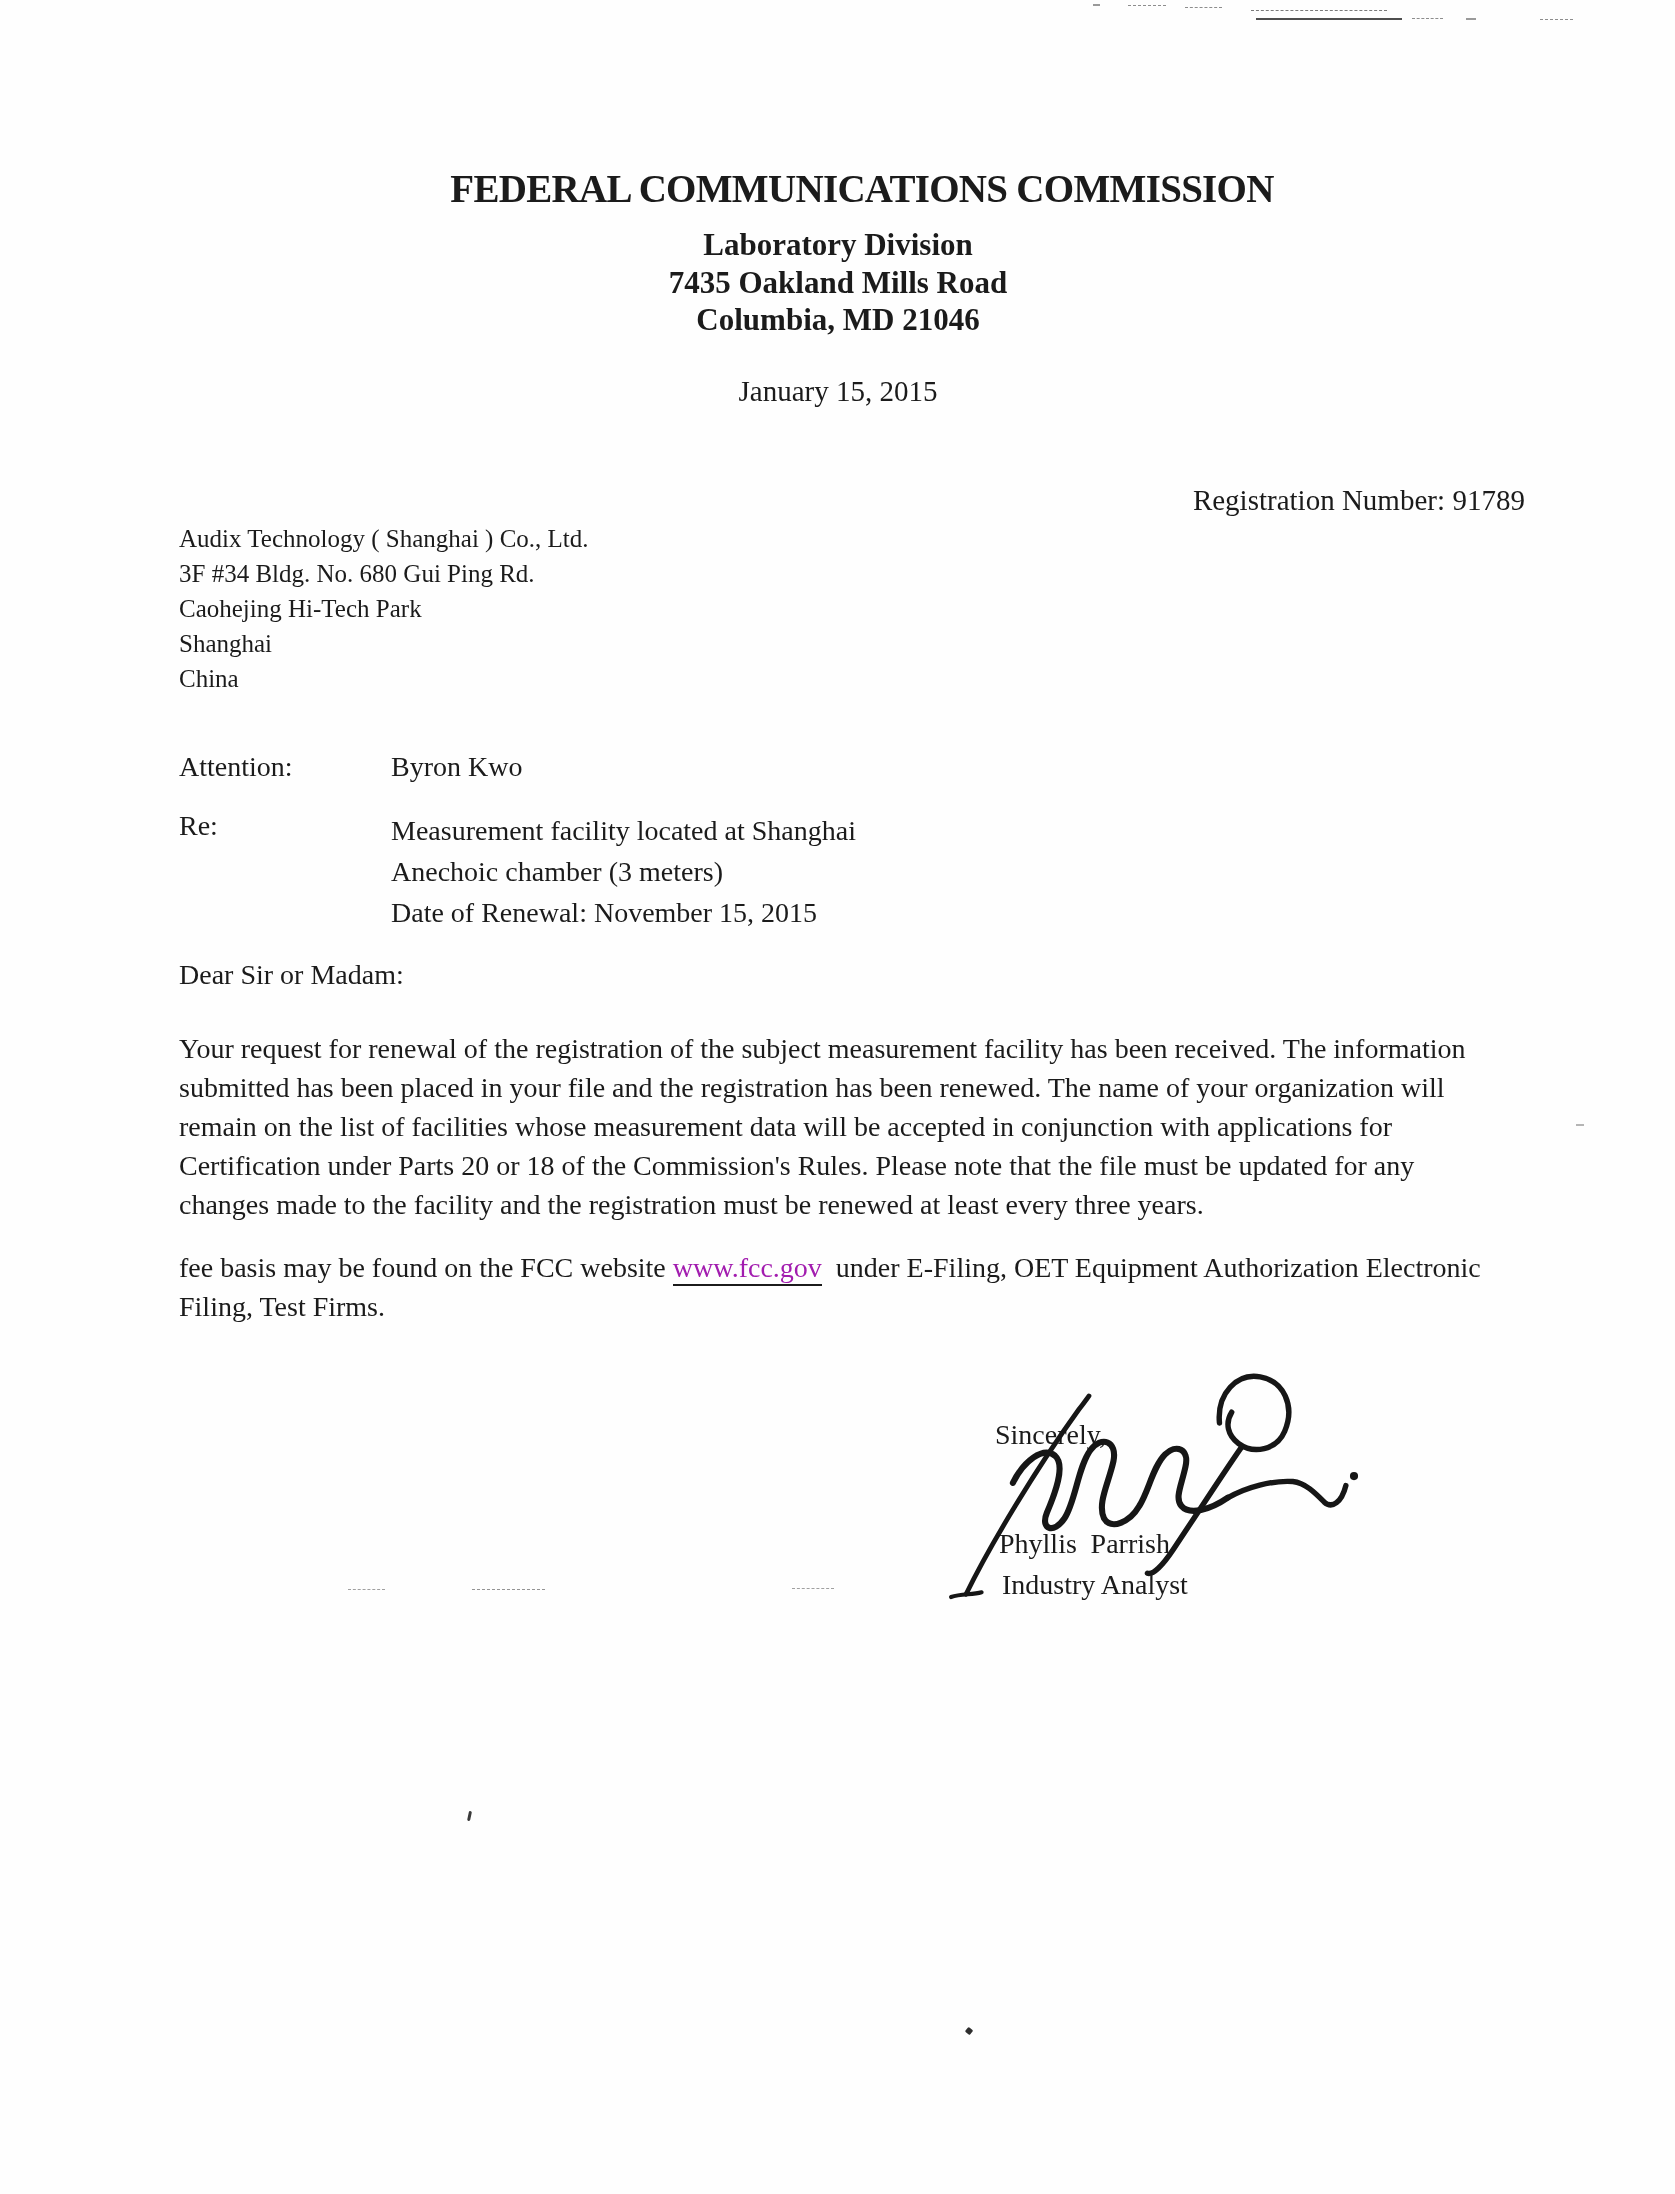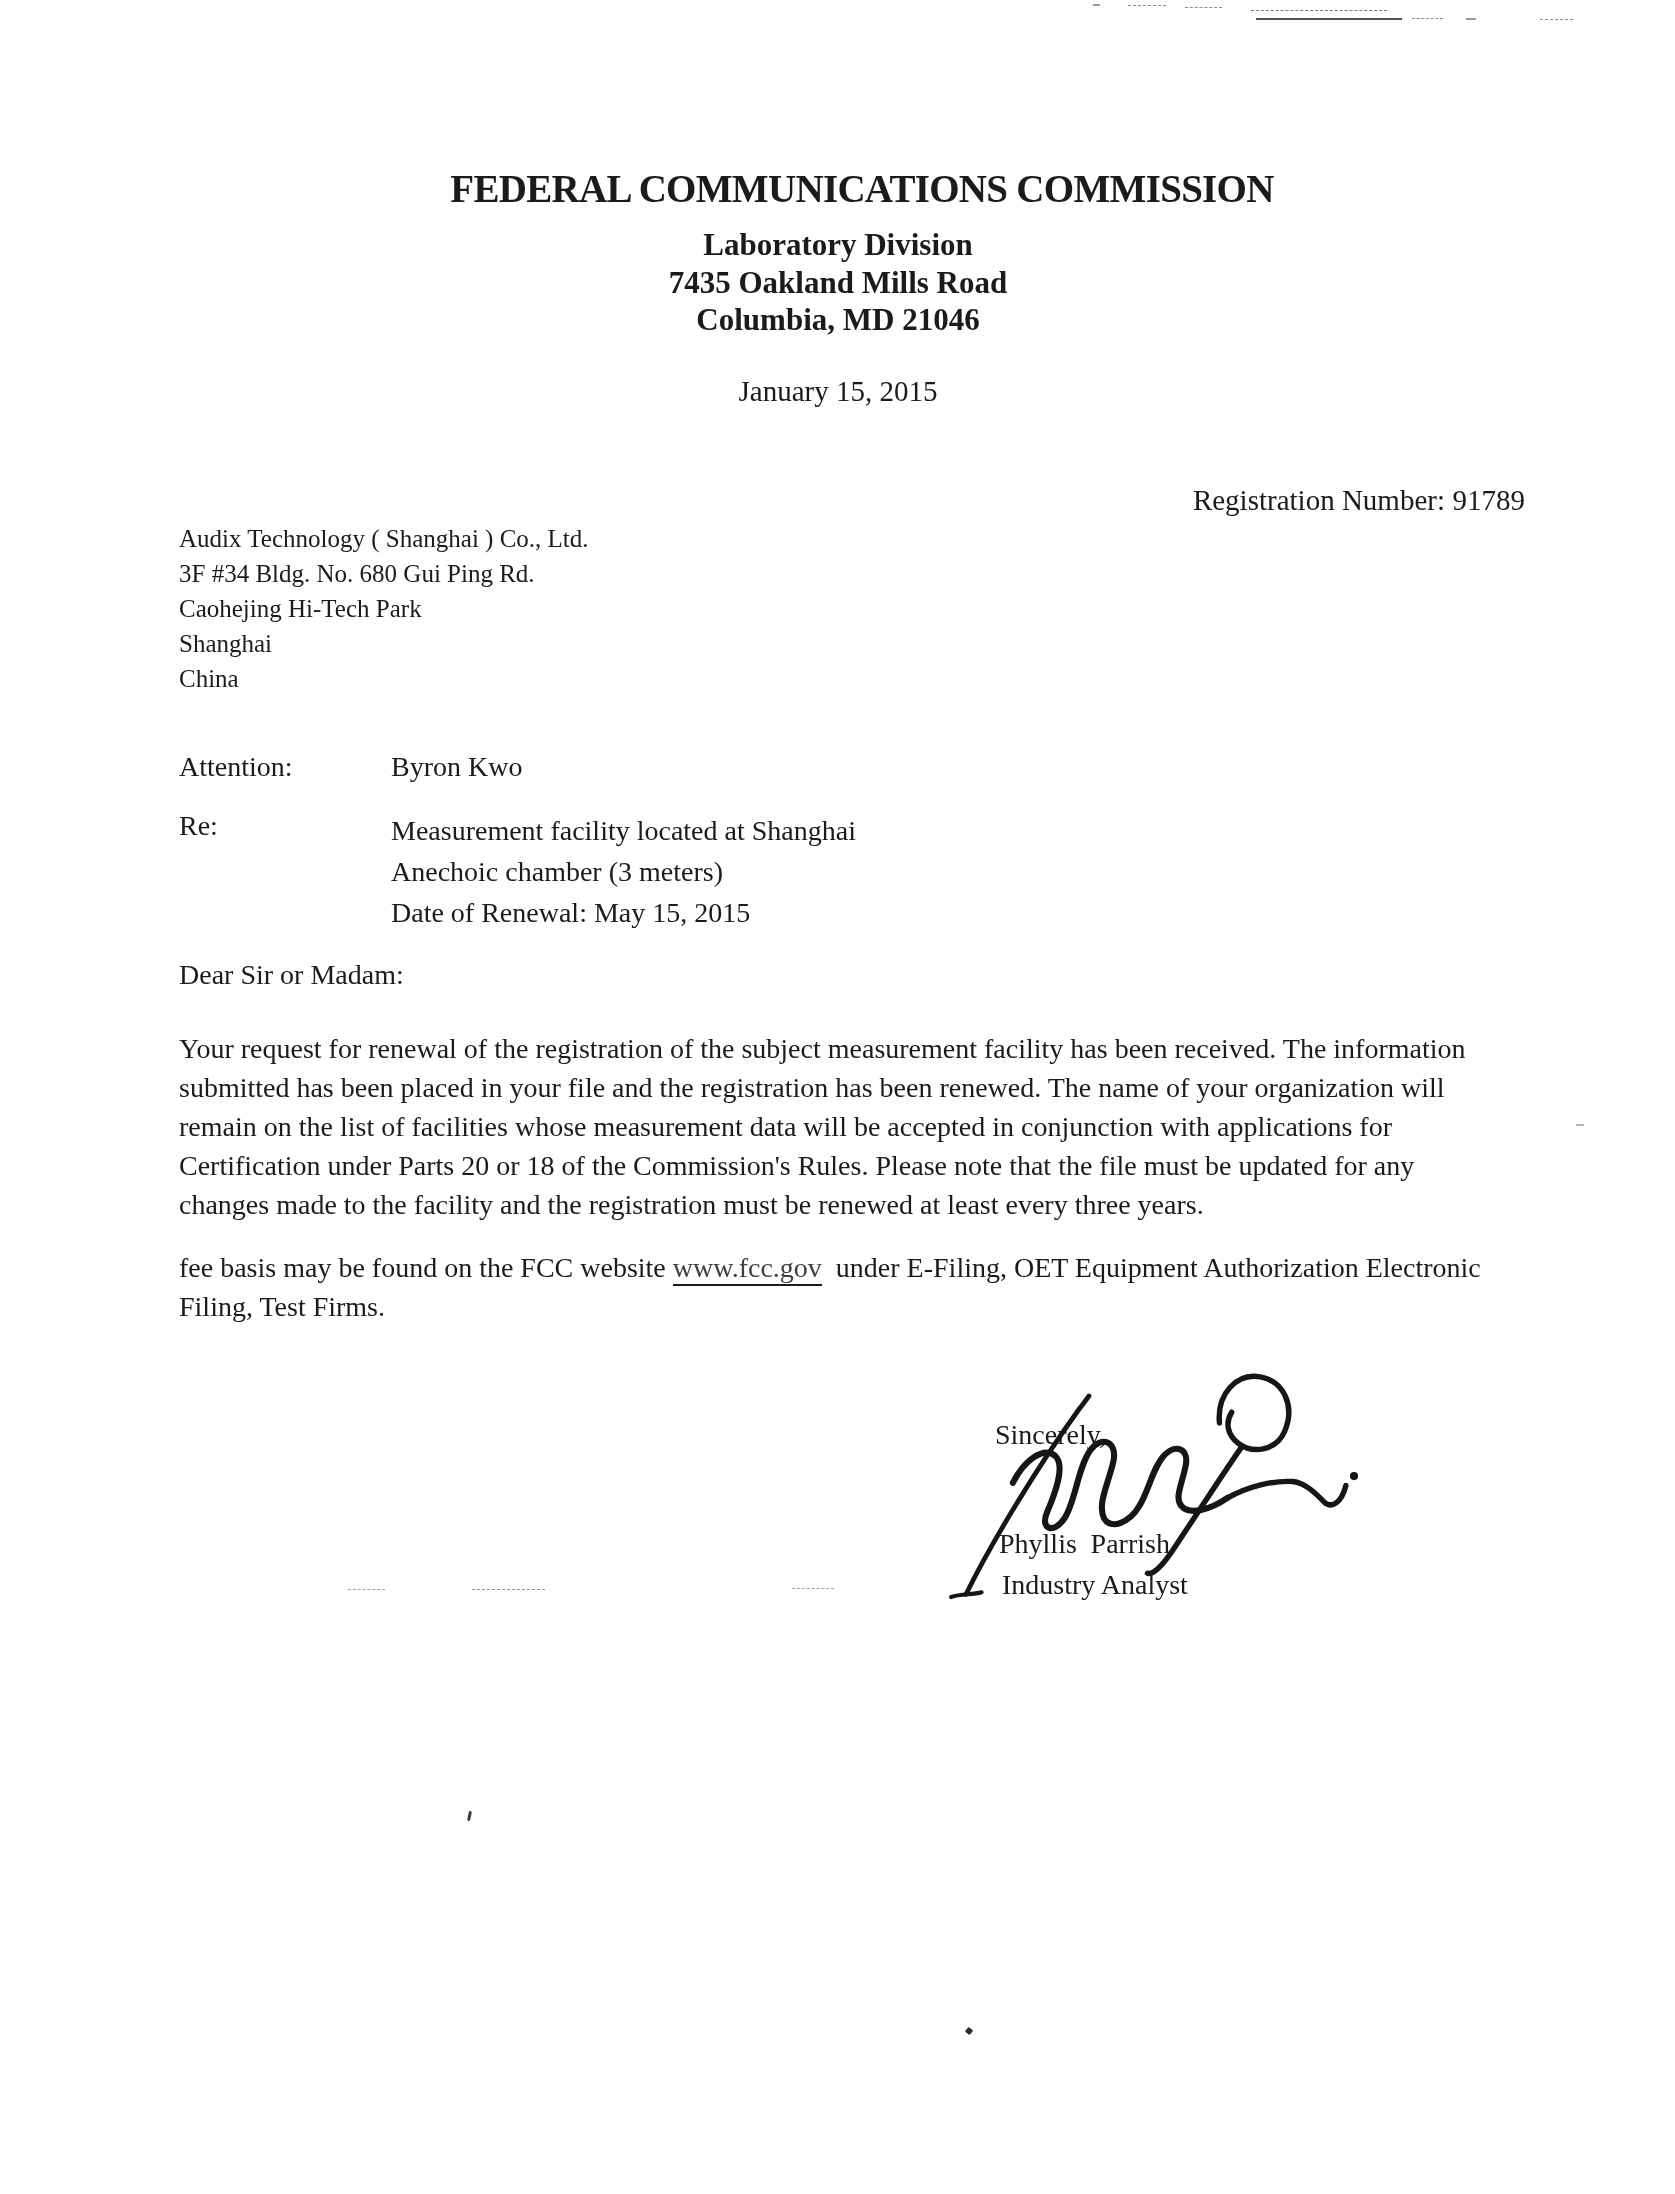--- a/index.html
+++ b/index.html
@@ -74,21 +74,21 @@
     line-height: 39px;
     width: 1381px;
   }
   .para-1 { top: 1029px; }
   .para-2 { top: 1248px; }
   .pre { white-space: pre-wrap; }
   .doc-link {
     text-decoration: none;
     border-bottom: 2.7px solid #1b1b1b;
     padding-bottom: 0.7px;
-    color: #404040;
+    color: #a21caf;
   }
 
   .valediction {
     left: 995px;
     top: 1419px;
     font-size: 28px;
   }
   .signature-wrap {
     left: 939px;
     top: 1347px;
@@ -152,21 +152,21 @@
   <div class="abs attention-row">
     <div class="label-col">Attention:</div>
     <div>Byron Kwo</div>
   </div>
 
   <div class="abs re-row">
     <div class="label-col">Re:</div>
     <div class="re-lines">
       <div>Measurement facility located at Shanghai</div>
       <div>Anechoic chamber (3 meters)</div>
-      <div>Date of Renewal: May 15, 2015</div>
+      <div>Date of Renewal: November 15, 2015</div>
     </div>
   </div>
 
   <div class="abs salutation">Dear Sir or Madam:</div>
 
   <div class="abs para para-1">
     <div>Your request for renewal of the registration of the subject measurement facility has been received. The information</div>
     <div>submitted has been placed in your file and the registration has been renewed. The name of your organization will</div>
     <div>remain on the list of facilities whose measurement data will be accepted in conjunction with applications for</div>
     <div>Certification under Parts 20 or 18 of the Commission's Rules. Please note that the file must be updated for any</div>

